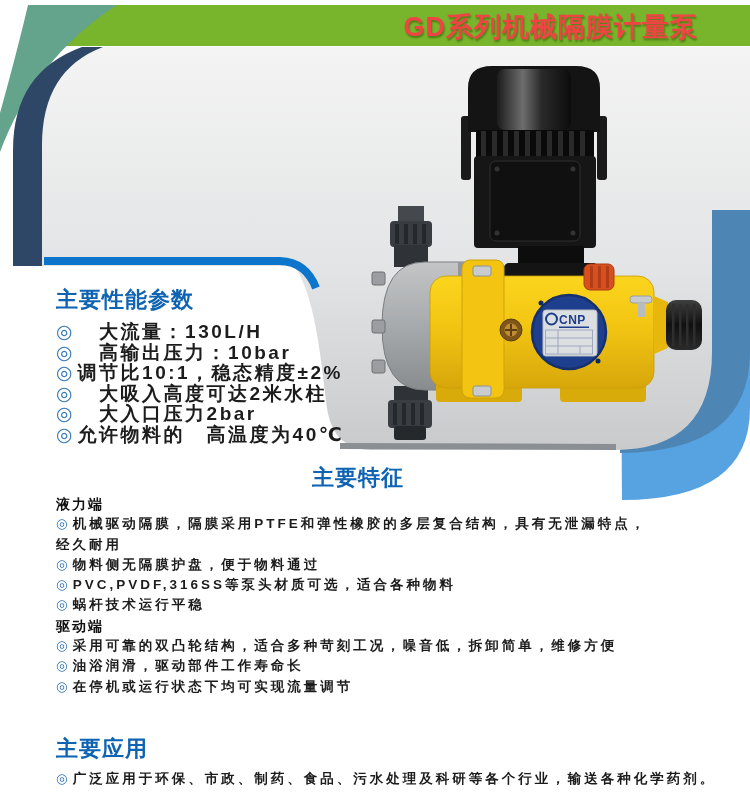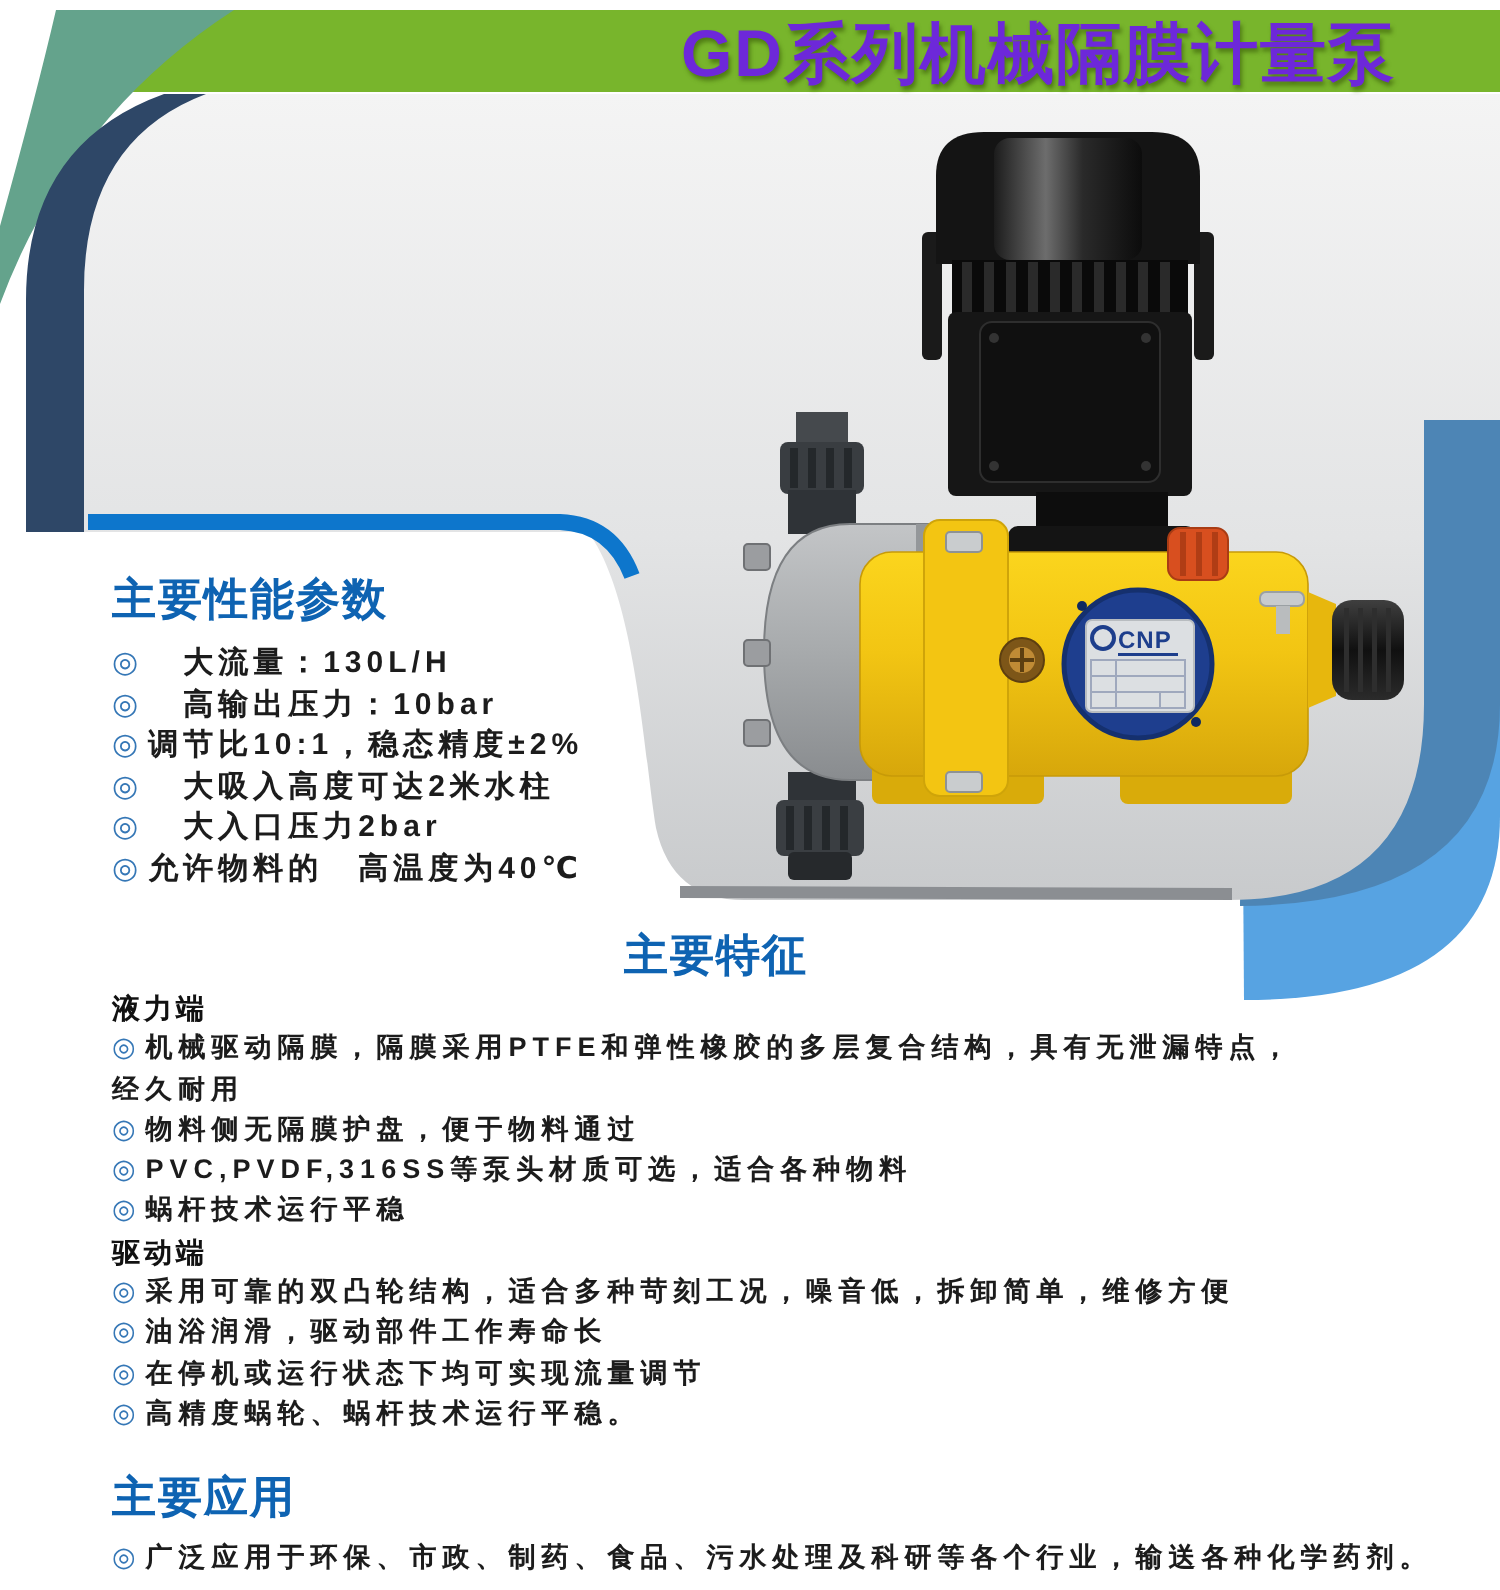--- a/index.html
+++ b/index.html
@@ -3,30 +3,30 @@
 <meta charset="utf-8">
 <style>
   html,body{margin:0;padding:0;}
   body{
     width:750px;height:795px;position:relative;overflow:hidden;background:#ffffff;
     font-family:"Liberation Sans","DejaVu Sans",sans-serif;
   }
   .hero-svg{position:absolute;left:0;top:0;}
   .hero-title{
     position:absolute;top:7px;right:52px;height:40px;line-height:40px;
-    color:#6d28d9;font-size:33px;font-weight:bold;letter-spacing:1px;
+    color:#ef4444;font-size:27px;font-weight:bold;letter-spacing:1px;
     text-shadow:1px 2px 2px rgba(70,110,15,.8);white-space:nowrap;
   }
   .sec{position:absolute;left:56px;}
   .sec h2{
     margin:0;color:#0e63b2;font-weight:bold;letter-spacing:1px;white-space:nowrap;
   }
   #perf{top:287px;width:340px;}
   #perf h2{font-size:22px;line-height:26px;margin-bottom:9px;}
-  #perf .li{font-size:15px;line-height:20.5px;letter-spacing:2.5px;}
+  #perf .li{font-size:19px;line-height:20.5px;letter-spacing:2.5px;}
   #features{top:464px;width:604px;}
   #features h2{font-size:22px;line-height:28px;text-align:center;}
   #apps{top:735px;width:700px;}
   #apps h2{font-size:22px;line-height:28px;margin-bottom:6px;}
   .subhead{
     font-size:14px;font-weight:bold;color:#111;line-height:20.3px;letter-spacing:2px;
   }
   .li{
     font-size:13.5px;font-weight:bold;color:#1c1c1c;line-height:20.3px;letter-spacing:3px;
   }
@@ -194,20 +194,19 @@
   <div class="featlines">
     <div class="subhead">液力端</div>
     <div class="li"><span class="b">◎</span><span class="t">机械驱动隔膜，隔膜采用PTFE和弹性橡胶的多层复合结构，具有无泄漏特点，经久耐用</span></div>
     <div class="li"><span class="b">◎</span><span class="t">物料侧无隔膜护盘，便于物料通过</span></div>
     <div class="li"><span class="b">◎</span><span class="t">PVC,PVDF,316SS等泵头材质可选，适合各种物料</span></div>
     <div class="li"><span class="b">◎</span><span class="t">蜗杆技术运行平稳</span></div>
     <div class="subhead">驱动端</div>
     <div class="li"><span class="b">◎</span><span class="t">采用可靠的双凸轮结构，适合多种苛刻工况，噪音低，拆卸简单，维修方便</span></div>
     <div class="li"><span class="b">◎</span><span class="t">油浴润滑，驱动部件工作寿命长</span></div>
     <div class="li"><span class="b">◎</span><span class="t">在停机或运行状态下均可实现流量调节</span></div>
-    <div class="li"><span class="b">◎</span><span class="t">高精度蜗轮、蜗杆技术运行平稳。</span></div>
   </div>
 </div>
 
 <div class="sec" id="apps">
   <h2>主要应用</h2>
   <div class="li"><span class="b">◎</span><span class="t">广泛应用于环保、市政、制药、食品、污水处理及科研等各个行业，输送各种化学药剂。</span></div>
 </div>
 
 </body></html>

